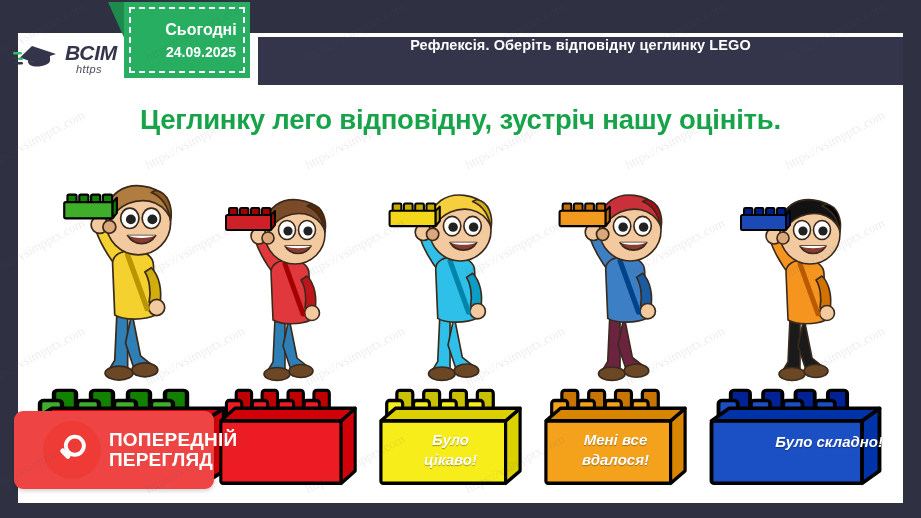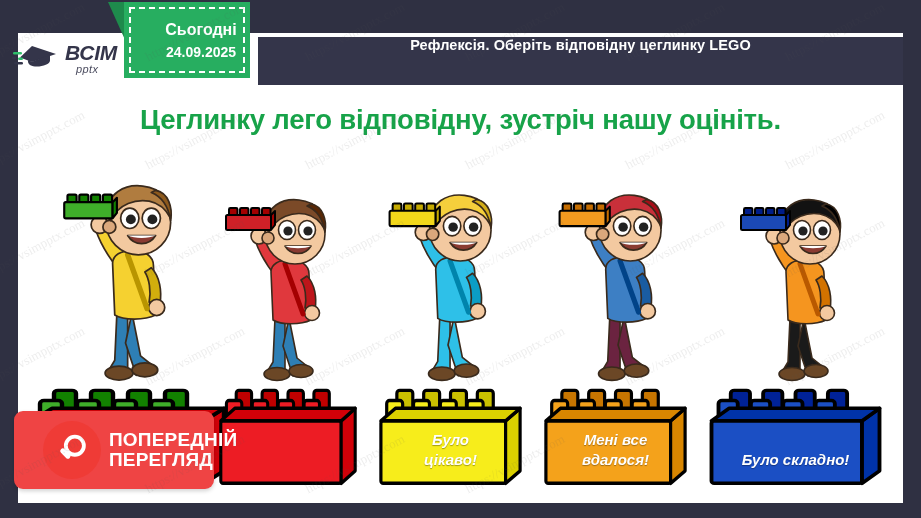--- a/index.html
+++ b/index.html
@@ -200,21 +200,21 @@
           <rect x="6" y="15.5" width="5" height="2.6" rx="1.3"></rect>
         </g>
         <g fill="#34354a">
           <rect x="0" y="14.8" width="4" height="2.6" rx="1.3"></rect>
           <rect x="2" y="20" width="9" height="2.6" rx="1.3"></rect>
         </g>
       </svg>
     </span>
     <span class="logo-text">
       <span class="logo-main">ВСІМ</span>
-      <span class="logo-sub">pptx</span>
+      <span class="logo-sub">https</span>
     </span>
   </div>
 
   <div class="date-badge">
     <span class="d-label">Сьогодні</span>
     <span class="d-value">24.09.2025</span>
   </div>
 
   <div class="header-bar">
     <span class="header-title">Рефлексія. Оберіть відповідну цеглинку LEGO</span>
@@ -518,21 +518,21 @@
             <rect x="50" y="1.5" width="11" height="13" rx="2" fill="#002297"></rect>
             <rect x="68.5" y="1.5" width="11" height="13" rx="2" fill="#002297"></rect>
             <rect x="6" y="8" width="11" height="15" rx="2" fill="#1b4fc4"></rect>
             <rect x="24.5" y="8" width="11" height="15" rx="2" fill="#1b4fc4"></rect>
             <rect x="43" y="8" width="11" height="15" rx="2" fill="#1b4fc4"></rect>
             <rect x="61.5" y="8" width="11" height="15" rx="2" fill="#1b4fc4"></rect>
             <rect x="2" y="21" width="86" height="40" rx="1.5" fill="#1b4fc4"></rect>
             <path d="M88 21 L98 13 L98 53 L88 61 Z" fill="#0033a8"></path>
             <path d="M2 21 L12 13 L98 13 L88 21 Z" fill="#0033a8"></path>
           </g>
-        </svg><div class="brick-label" style="top: 62px;"><span>Було складно!</span></div></div>
+        </svg><div class="brick-label" style="top: 44px; text-align: right;"><span>Було складно!</span></div></div>
     </div>
 
   <div class="preview-badge">
     <span class="preview-icon">
       <svg viewBox="0 0 40 40" width="38" height="38">
         <circle cx="23" cy="15.5" r="9.5" fill="none" stroke="#ffffff" stroke-width="4"></circle>
         <rect x="6.5" y="21" width="13" height="5.4" rx="2.7" fill="#ffffff" transform="rotate(45 13 23.7)"></rect>
       </svg>
     </span>
     <span class="preview-text">

